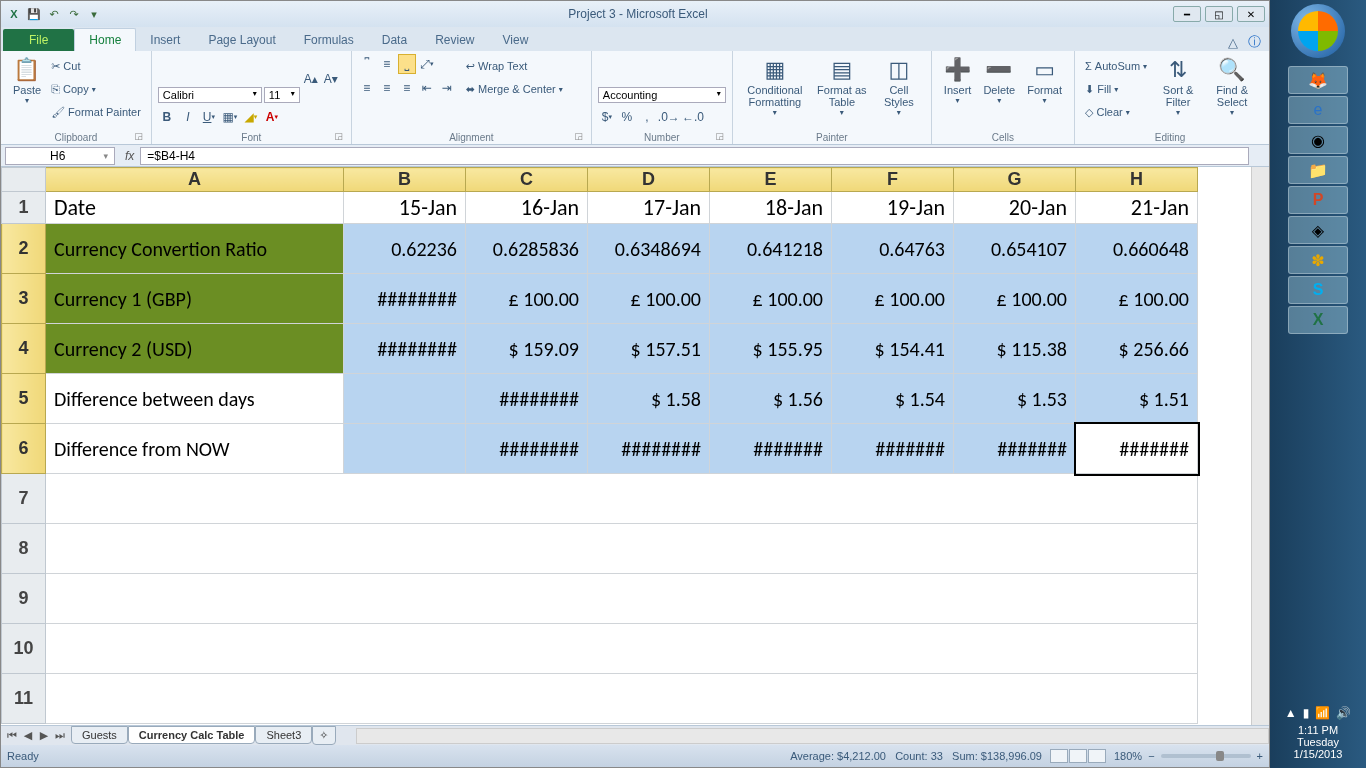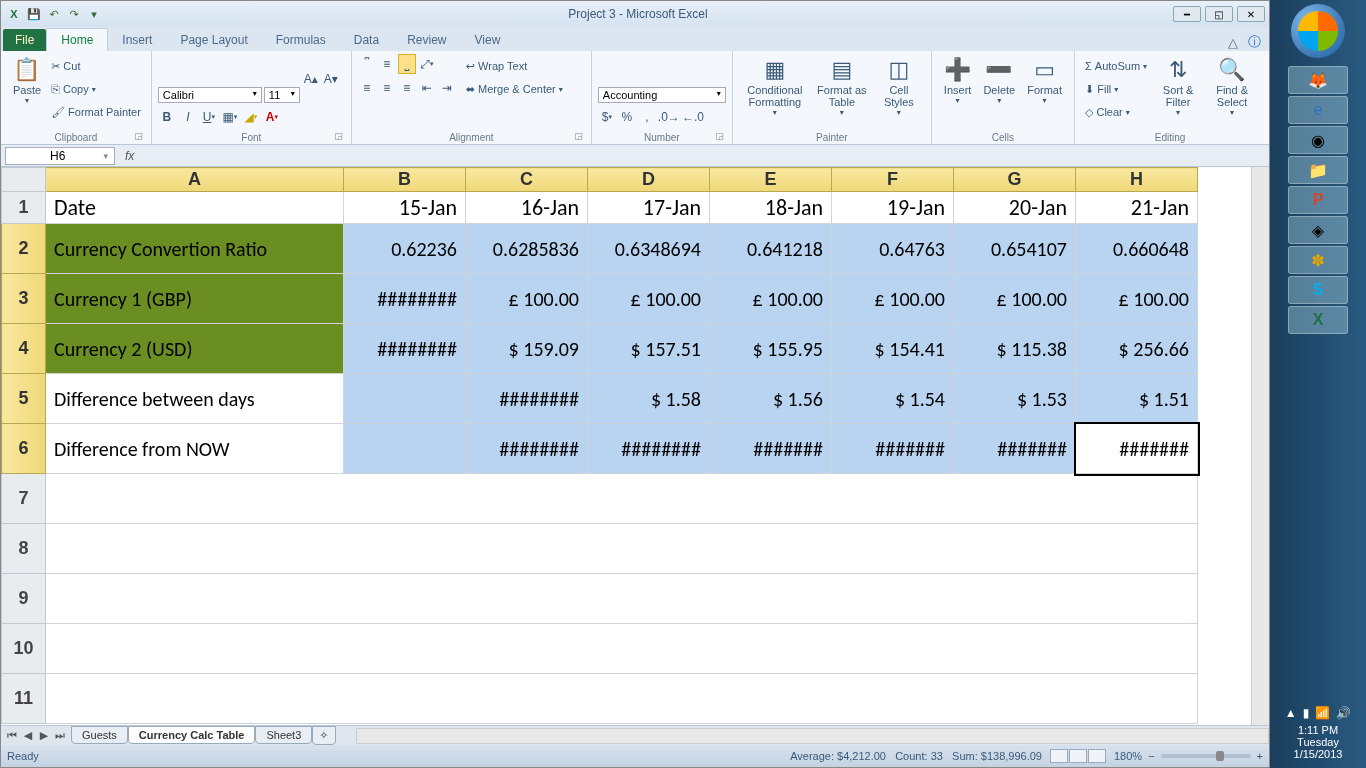--- a/index.html
+++ b/index.html
@@ -14,21 +14,21 @@
 .tray-icons { display: flex; justify-content: center; gap: 6px; font-size: 12px; padding: 4px 0; }
 
 .titlebar { height: 26px; background: linear-gradient(#e8f0f8, #d4e2f0); display: flex; align-items: center; padding: 0 4px; font-size: 12px; }
 .qat { display: flex; align-items: center; gap: 2px; }
 .qat-btn { width: 18px; height: 18px; display: flex; align-items: center; justify-content: center; font-size: 11px; color: #3a6a3a; }
 .title-text { flex: 1; text-align: center; color: #3a5a7a; }
 .win-controls { display: flex; gap: 4px; }
 .win-btn { width: 28px; height: 16px; border: 1px solid #8aa; border-radius: 2px; display: flex; align-items: center; justify-content: center; font-size: 10px; background: #e0e8f0; }
 
 .ribbon-tabs { height: 24px; background: #dce6f0; display: flex; align-items: flex-end; padding-left: 2px; font-size: 12px; }
-.file-tab { background: #207245; color: #fef9c3; padding: 4px 12px; border-radius: 2px 2px 0 0; }
+.file-tab { background: #207245; color: #bef264; padding: 4px 26px; border-radius: 2px 2px 0 0; }
 .tab { padding: 4px 14px; color: #4a6a8a; cursor: default; }
 .tab.active { background: #f4f8fc; color: #15803d; border: 1px solid #c0d0e0; border-bottom: none; border-radius: 2px 2px 0 0; }
 .help-region { margin-left: auto; display: flex; align-items: center; gap: 10px; padding-right: 8px; color: #4a6a8a; font-size: 13px; }
 
 .ribbon { height: 94px; background: #f4f8fc; border-bottom: 1px solid #b8c8d8; display: flex; }
 .group { border-right: 1px solid #c8d4e0; padding: 3px 6px 1px; display: flex; flex-direction: column; }
 .group-content { flex: 1; display: flex; align-items: flex-start; }
 .group-label { text-align: center; font-size: 10px; color: #6a7a8a; padding-top: 1px; display: flex; justify-content: center; align-items: center; position: relative; }
 .launcher { position: absolute; right: 0; bottom: 0; width: 12px; height: 12px; font-size: 9px; color: #888; }
 .big-btn { display: flex; flex-direction: column; align-items: center; justify-content: center; padding: 2px 6px; font-size: 11px; color: #3a5a7a; }
@@ -307,20 +307,21 @@
         </div>
     </div>
   </div>
 
   <div class="formula-row">
     <div class="name-box">
         <span>H6</span>
         <span style="font-size:9px;color:#888">▾</span>
       </div>
     <span class="fx-label">fx</span>
+    <div class="formula-bar">=$B4-H4</div>
   </div>
 
   <div class="grid-area">
     <div class="grid-main">
     <table class="sheet">
       <tbody>
             <tr>
         <th class="corner"></th>
         <th class="colh" style="width:298px">A</th>
         <th class="colh col-data">B</th>

